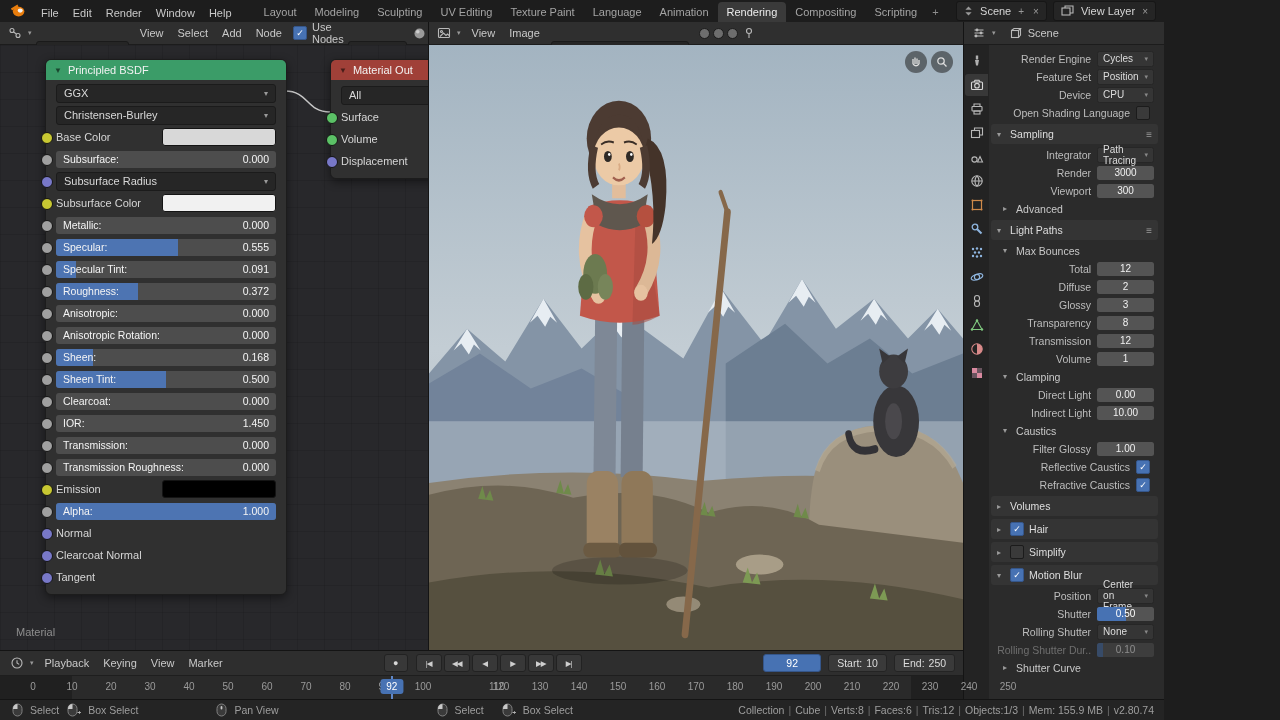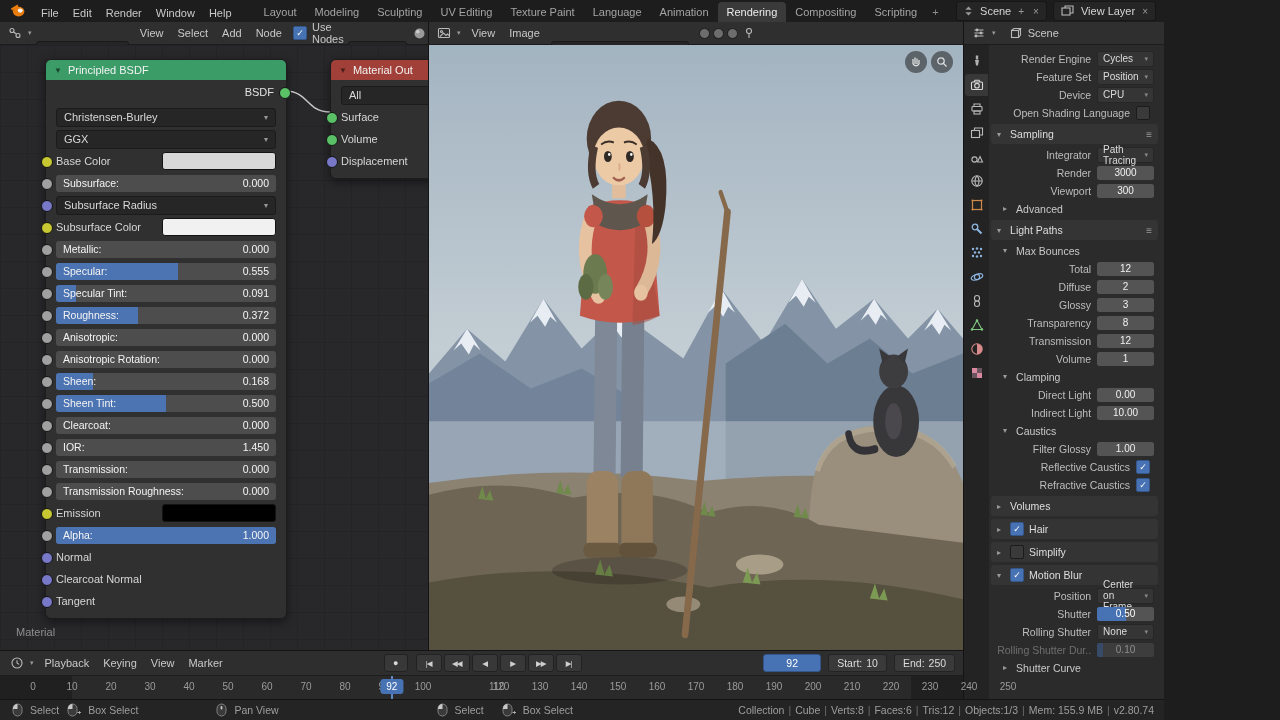--- a/index.html
+++ b/index.html
@@ -226,33 +226,29 @@
           <div class="node-canvas">
             <svg class="noodle" width="428" height="608">
               <path d="M285,46 C309,46 306,67 330,67" stroke="#c6c6c6" stroke-width="1.5" fill="none"></path>
             </svg>
 
             <div class="node bsdf-node" style="left:45px;top:14px;width:240px;">
               <div class="node-header">
                 <span class="tri">▼</span>
                 <span>Principled BSDF</span>
               </div>
-              <div class="n-out">
-                <span>BSDF</span>
-                <span class="socket out s-green"></span>
-              </div>
               <div class="n-rows" id="bsdf-rows">
+                  <div class="n-row">
+                    <span class="n-drop">
+                      <span>GGX</span>
+                    </span>
+                  </div>
                   <div class="n-row">
                     <span class="n-drop">
                       <span>Christensen-Burley</span>
-                    </span>
-                  </div>
-                  <div class="n-row">
-                    <span class="n-drop">
-                      <span>GGX</span>
                     </span>
                   </div>
                   <div class="n-row">
                     <span class="socket in s-yellow"></span>
                     <span>Base Color</span>
                     <span class="n-swatch" style="background: rgb(216, 216, 216);"></span>
                   </div>
                   <div class="n-row">
                     <span class="socket in s-gray"></span>
                     <span class="n-slider">

